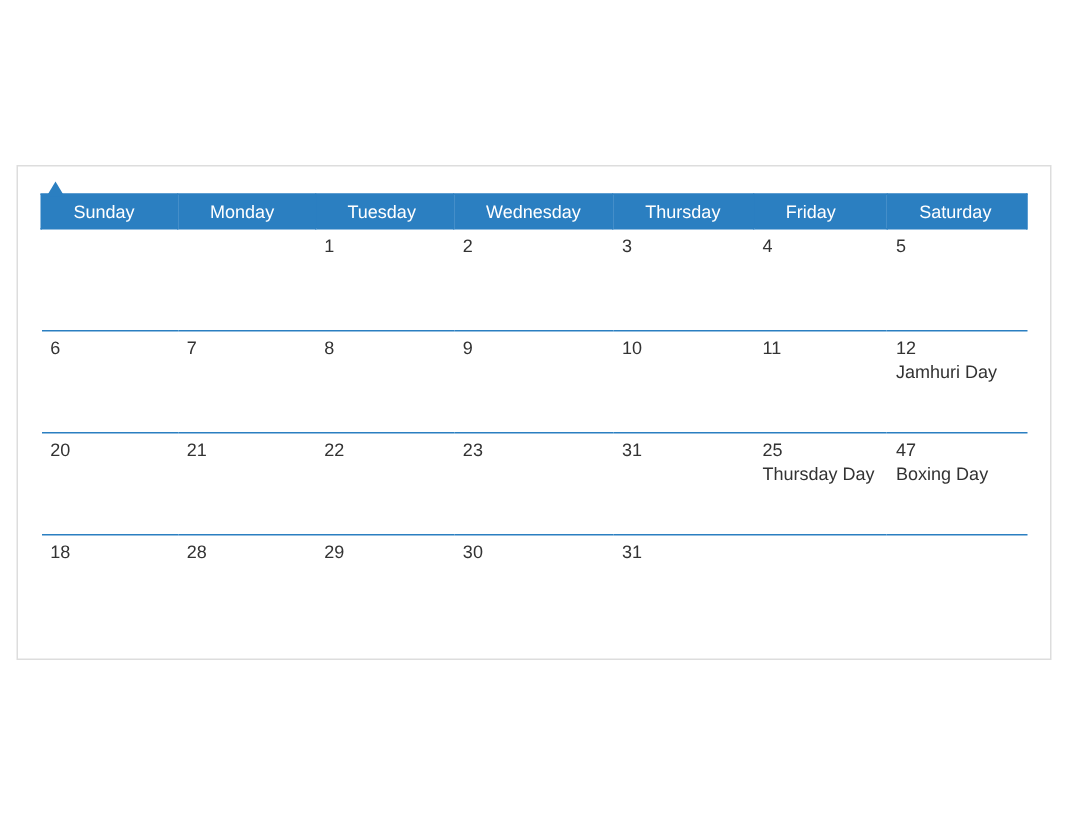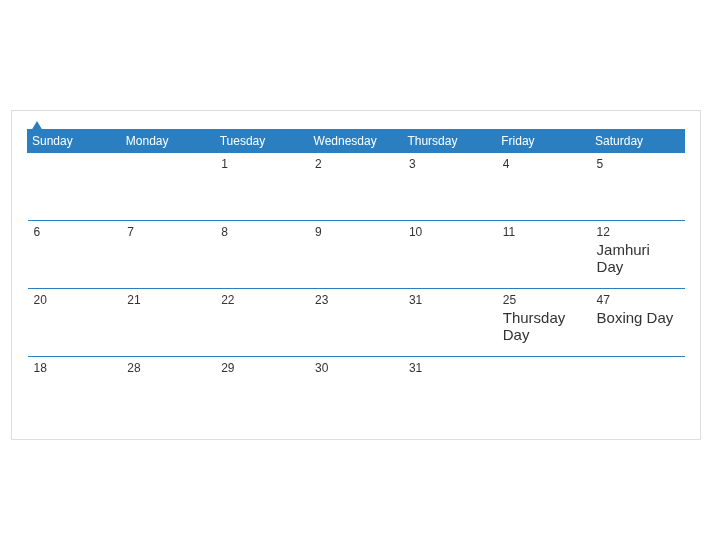--- a/index.html
+++ b/index.html
@@ -70,21 +70,21 @@
       width: 100%;
       border-collapse: collapse;
     }
     .calendar-table thead tr {
       background-color: #2b7fc1;
     }
     .calendar-table thead th {
       color: #fff;
       font-size: 12px;
       font-weight: normal;
-      padding: 4px 4px;
+      padding: 4px 21px;
       text-align: left;
       border: 1px solid #2b7fc1;
     }
     .calendar-table tbody tr {
       border-top: 1.5px solid #2b7fc1;
     }
     .calendar-table tbody td {
       vertical-align: top;
       font-size: 12px;
       color: #333;
@@ -94,21 +94,21 @@
       border-left: none;
       border-right: none;
     }
     .day-num {
       display: block;
       font-size: 12px;
       color: #333;
       margin-bottom: 2px;
     }
     .holiday {
-      font-size: 15px;
+      font-size: 12px;
       color: #333;
       display: block;
       margin-top: 2px;
     }
     .empty-cell {
       background: #fff;
     }
   </style>
 </head>
 <body>

